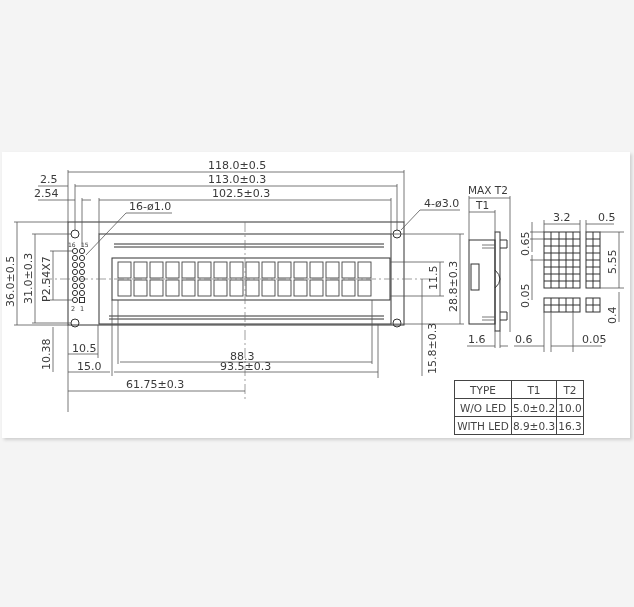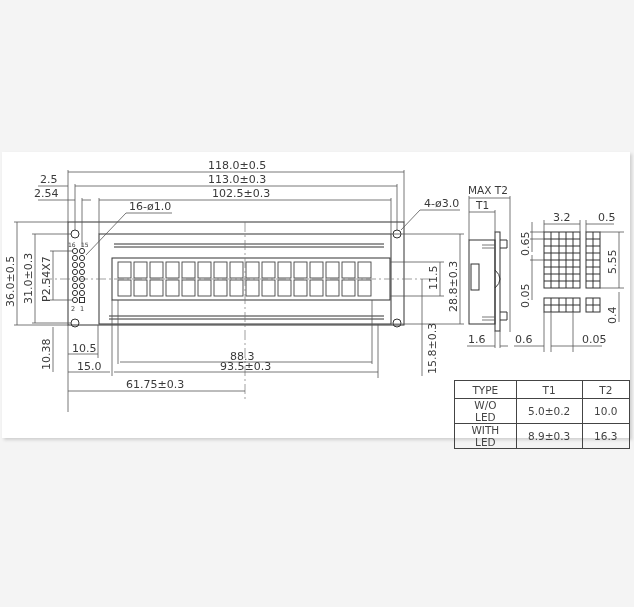--- a/index.html
+++ b/index.html
@@ -5,21 +5,21 @@
   html,body{margin:0;padding:0;}
   body{width:634px;height:607px;background:#f4f4f4;position:relative;overflow:hidden;font-family:"DejaVu Sans",sans-serif;}
   #sheet{position:absolute;left:2px;top:152px;width:628px;height:286px;background:#ffffff;box-shadow:2px 2px 3px #cfcfcf;}
   svg{position:absolute;left:0;top:0;}
   svg text{font-family:"DejaVu Sans",sans-serif;fill:#3a3a3a;}
   .ln{stroke:#333;stroke-width:1;fill:none;}
   .thin{stroke:#555;stroke-width:0.8;fill:none;}
   .cl{stroke:#777;stroke-width:0.7;fill:none;stroke-dasharray:10 3 2 3;}
   .cell{stroke:#444;stroke-width:0.9;fill:#fff;}
   #type-table{position:absolute;left:452px;top:228px;border-collapse:collapse;font-size:10.5px;color:#444;font-family:"DejaVu Sans",sans-serif;}
-  #type-table td{border:1px solid #444;height:17px;padding:0 11px;text-align:center;}
+  #type-table td{border:1px solid #444;height:17px;padding:0 0;text-align:center;}
 </style>
 </head>
 <body>
 
 <div id="sheet">
 <svg width="628" height="286" viewBox="0 0 628 286">
 
   <g>
 
     <rect class="ln" x="66" y="70" width="336" height="103"></rect>

